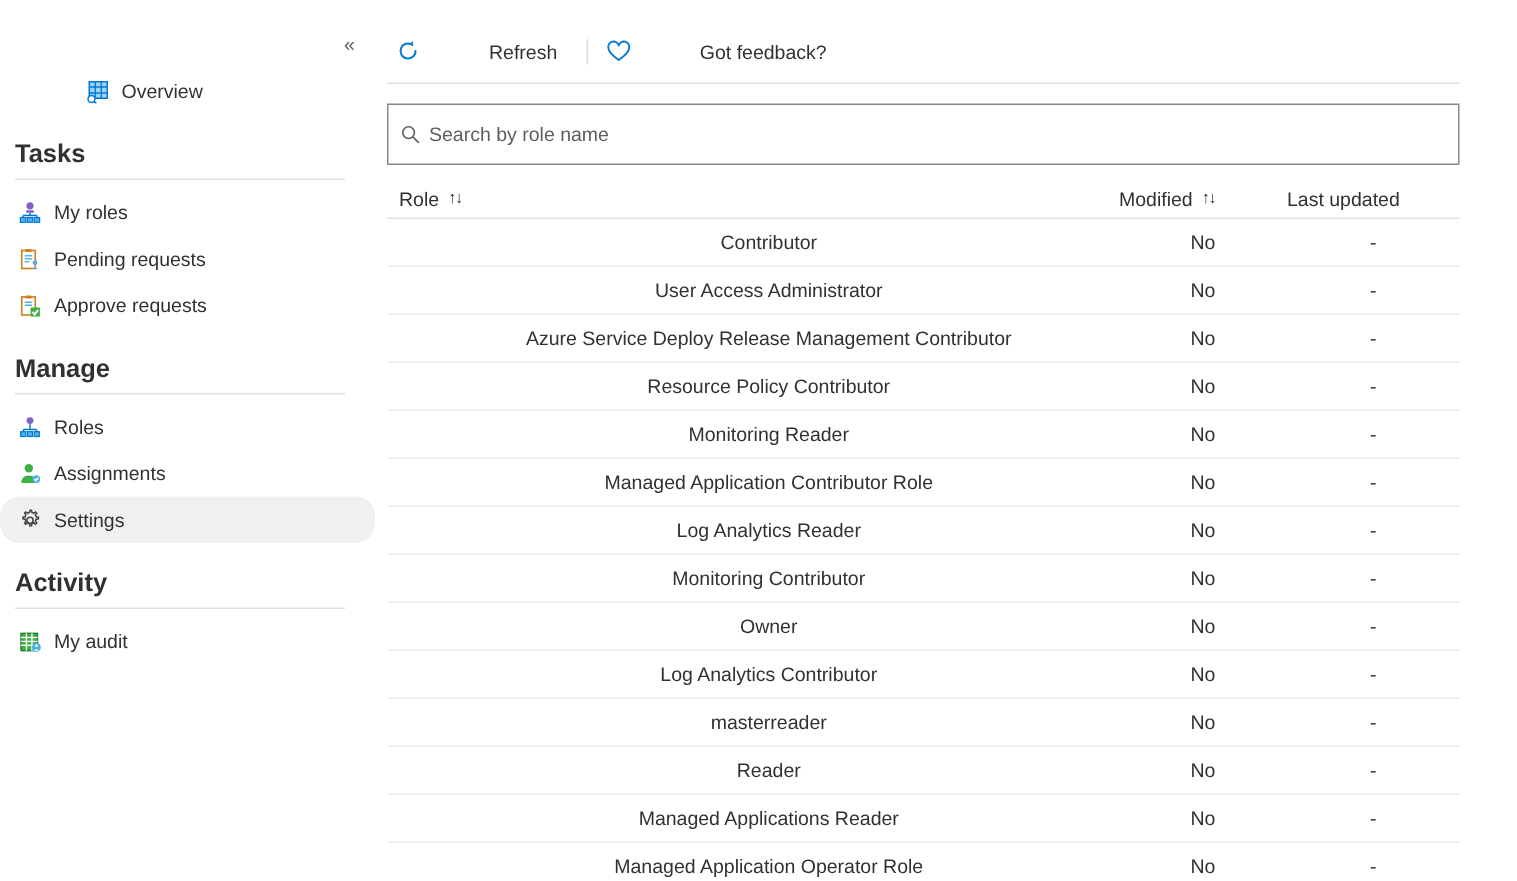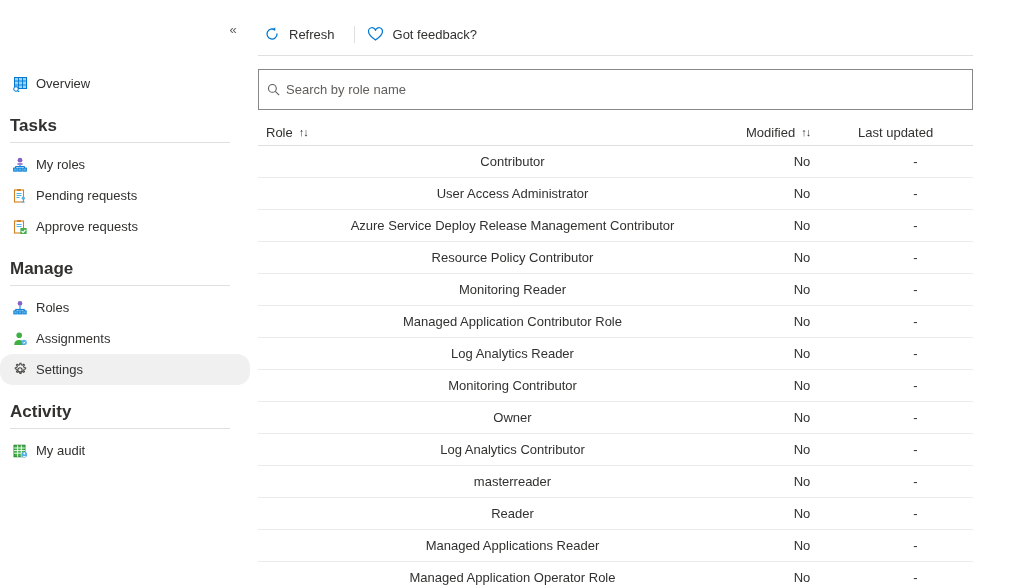--- a/index.html
+++ b/index.html
@@ -79,21 +79,21 @@
     font-weight: bold;
     font-size: 17px;
     color: #323130;
     line-height: 20px;
   }
   .section-rule {
     height: 1px;
     background: #e1dfdd;
     margin: 6px 20px 6px 10px;
   }
-  .nav-overview-wrap { margin-top: 68px; }
+  .nav-overview-wrap { margin-top: 45px; padding-left: 45px; }
 
   
   .main {
     position: relative;
     flex: 1 1 auto;
     height: 587px;
     background: #ffffff;
     box-sizing: border-box;
   }
   .toolbar {
@@ -106,20 +106,21 @@
   }
   .cmd {
     display: flex;
     align-items: center;
     height: 28px;
     padding: 0 10px 0 2px;
     cursor: pointer;
     font-size: 13px;
     color: #323130;
     white-space: nowrap;
+    gap: 37px;
   }
   .cmd .ic {
     width: 20px;
     height: 20px;
     margin-right: 7px;
     display: flex;
     align-items: center;
     justify-content: center;
     color: #0078d4;
   }

